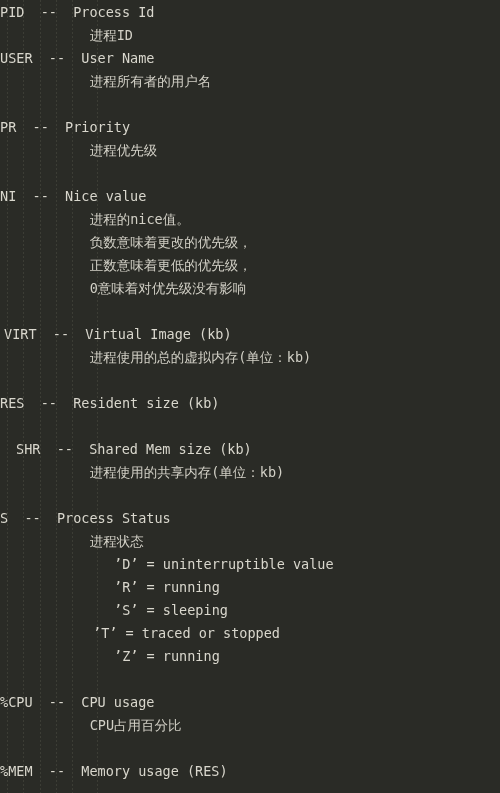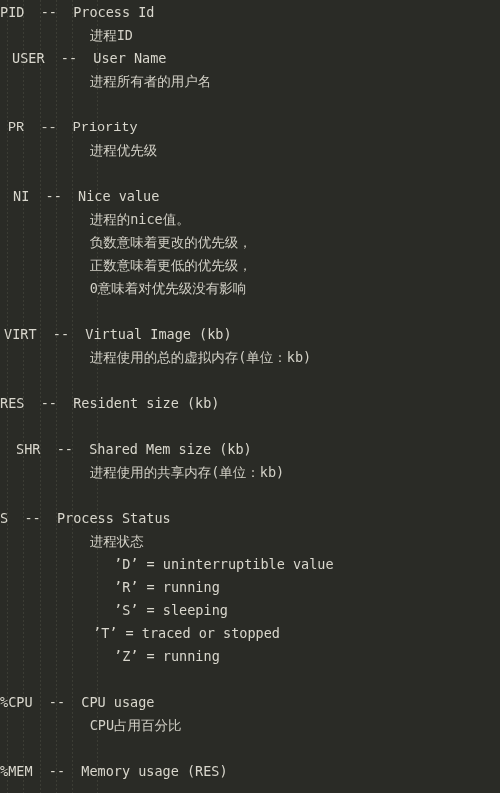--- a/index.html
+++ b/index.html
@@ -74,27 +74,27 @@
       <div class="guide" style="left: 7.15px; background: repeating-linear-gradient(rgb(60, 61, 53) 0px, rgb(60, 61, 53) 2px, rgba(0, 0, 0, 0) 2px, rgba(0, 0, 0, 0) 4px) transparent;"></div>
       <div class="guide" style="left: 23.45px; background: repeating-linear-gradient(rgb(60, 61, 53) 0px, rgb(60, 61, 53) 2px, rgba(0, 0, 0, 0) 2px, rgba(0, 0, 0, 0) 4px) transparent;"></div>
       <div class="guide" style="left: 39.75px; background: repeating-linear-gradient(rgb(60, 61, 53) 0px, rgb(60, 61, 53) 2px, rgba(0, 0, 0, 0) 2px, rgba(0, 0, 0, 0) 4px) transparent;"></div>
       <div class="guide" style="left: 56.05px; background: repeating-linear-gradient(rgb(60, 61, 53) 0px, rgb(60, 61, 53) 2px, rgba(0, 0, 0, 0) 2px, rgba(0, 0, 0, 0) 4px) transparent;"></div>
       <div class="guide" style="left: 72.35px; background: repeating-linear-gradient(rgb(60, 61, 53) 0px, rgb(60, 61, 53) 2px, rgba(0, 0, 0, 0) 2px, rgba(0, 0, 0, 0) 4px) transparent;"></div>
       <div class="guide" style="left: 96.8px; background: repeating-linear-gradient(rgb(60, 61, 53) 0px, rgb(60, 61, 53) 2px, rgba(0, 0, 0, 0) 2px, rgba(0, 0, 0, 0) 4px) transparent;"></div>
     </div>
   <div id="lines">
       <div class="line" style="padding-left: 0px;">PID  --  Process Id</div>
       <div class="line cn" style="padding-left: 89.65px; font-family: &quot;DejaVu Sans Mono&quot;, &quot;Liberation Mono&quot;, monospace; color: rgb(210, 208, 198);">进程ID</div>
-      <div class="line" style="padding-left: 12px;">USER  --  User Name</div>
+      <div class="line" style="padding-left: 0px;">USER  --  User Name</div>
       <div class="line cn" style="padding-left: 89.65px; font-family: &quot;DejaVu Sans Mono&quot;, &quot;Liberation Mono&quot;, monospace; color: rgb(210, 208, 198);">进程所有者的用户名</div>
       <div class="line blank" style="padding-left: 0px;">&nbsp;</div>
-      <div class="line" style="padding-left: 8px; font-family: Liberation Mono, monospace;">PR  --  Priority</div>
+      <div class="line" style="padding-left: 0px;">PR  --  Priority</div>
       <div class="line cn" style="padding-left: 89.65px; font-family: &quot;DejaVu Sans Mono&quot;, &quot;Liberation Mono&quot;, monospace; color: rgb(210, 208, 198);">进程优先级</div>
       <div class="line blank" style="padding-left: 0px;">&nbsp;</div>
-      <div class="line" style="padding-left: 13px;">NI  --  Nice value</div>
+      <div class="line" style="padding-left: 0px;">NI  --  Nice value</div>
       <div class="line cn" style="padding-left: 89.65px; font-family: &quot;DejaVu Sans Mono&quot;, &quot;Liberation Mono&quot;, monospace; color: rgb(210, 208, 198);">进程的nice值。</div>
       <div class="line cn" style="padding-left: 89.65px; font-family: &quot;DejaVu Sans Mono&quot;, &quot;Liberation Mono&quot;, monospace; color: rgb(210, 208, 198);">负数意味着更改的优先级，</div>
       <div class="line cn" style="padding-left: 89.65px; font-family: &quot;DejaVu Sans Mono&quot;, &quot;Liberation Mono&quot;, monospace; color: rgb(210, 208, 198);">正数意味着更低的优先级，</div>
       <div class="line cn" style="padding-left: 89.65px; font-family: &quot;DejaVu Sans Mono&quot;, &quot;Liberation Mono&quot;, monospace; color: rgb(210, 208, 198);">0意味着对优先级没有影响</div>
       <div class="line blank" style="padding-left: 0px;">&nbsp;</div>
       <div class="line" style="padding-left: 4px;">VIRT  --  Virtual Image (kb)</div>
       <div class="line cn" style="padding-left: 89.65px; font-family: &quot;DejaVu Sans Mono&quot;, &quot;Liberation Mono&quot;, monospace; color: rgb(210, 208, 198);">进程使用的总的虚拟内存(单位：kb)</div>
       <div class="line blank" style="padding-left: 0px;">&nbsp;</div>
       <div class="line" style="padding-left: 0px;">RES  --  Resident size (kb)</div>
       <div class="line blank" style="padding-left: 0px;">&nbsp;</div>

